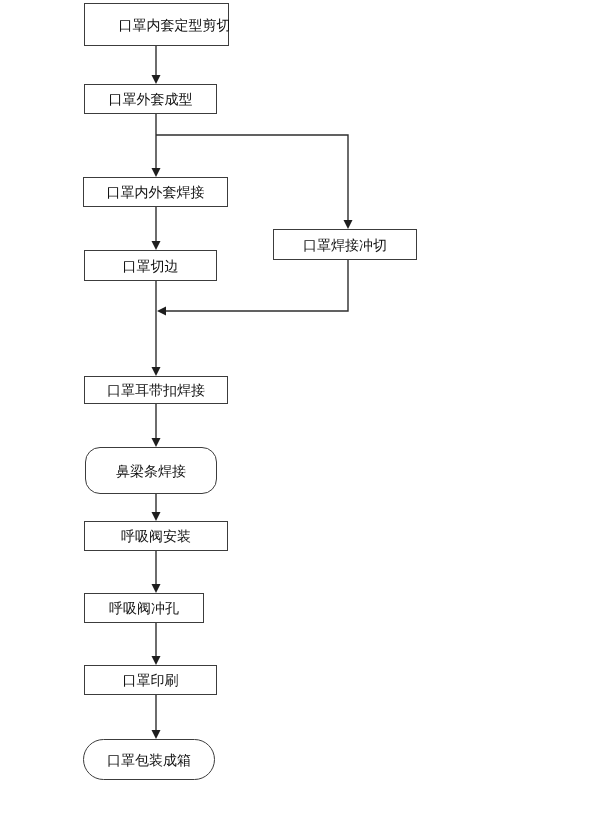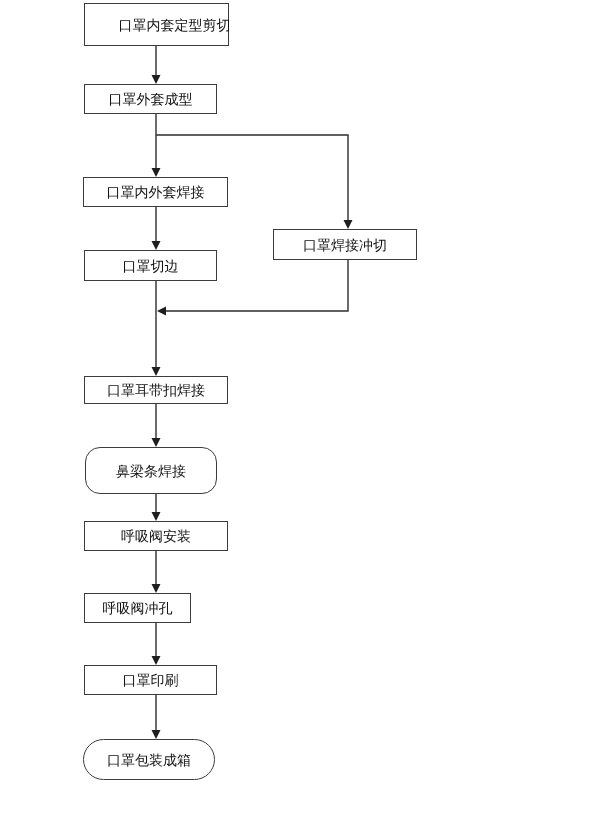--- a/index.html
+++ b/index.html
@@ -40,21 +40,21 @@
   }
   
   .n0  { left: 84px;  top: 3px;   width: 145px; height: 43px; padding-left: 36px; }
   .n1  { left: 84px;  top: 84px;  width: 133px; height: 30px; }
   .n2  { left: 83px;  top: 177px; width: 145px; height: 30px; }
   .n3  { left: 273px; top: 229px; width: 144px; height: 31px; }
   .n4  { left: 84px;  top: 250px; width: 133px; height: 31px; }
   .n5  { left: 84px;  top: 376px; width: 144px; height: 28px; text-align: right; }
   .n6  { left: 85px;  top: 447px; width: 132px; height: 47px; border-radius: 15px; }
   .n7  { left: 84px;  top: 521px; width: 144px; height: 30px; }
-  .n8  { left: 84px;  top: 593px; width: 107px; height: 30px; text-align: center; }
+  .n8  { left: 84px;  top: 593px; width: 120px; height: 30px; text-align: center; }
   .n9  { left: 84px;  top: 665px; width: 133px; height: 30px; }
   .n10 { left: 83px;  top: 739px; width: 132px; height: 41px; }
   .edge { stroke: #2e2e2e; stroke-width: 1.4; fill: none; }
   .head { fill: #1e1e1e; stroke: none; }
 </style>
 </head>
 <body>
 
 <div class="canvas">
 

